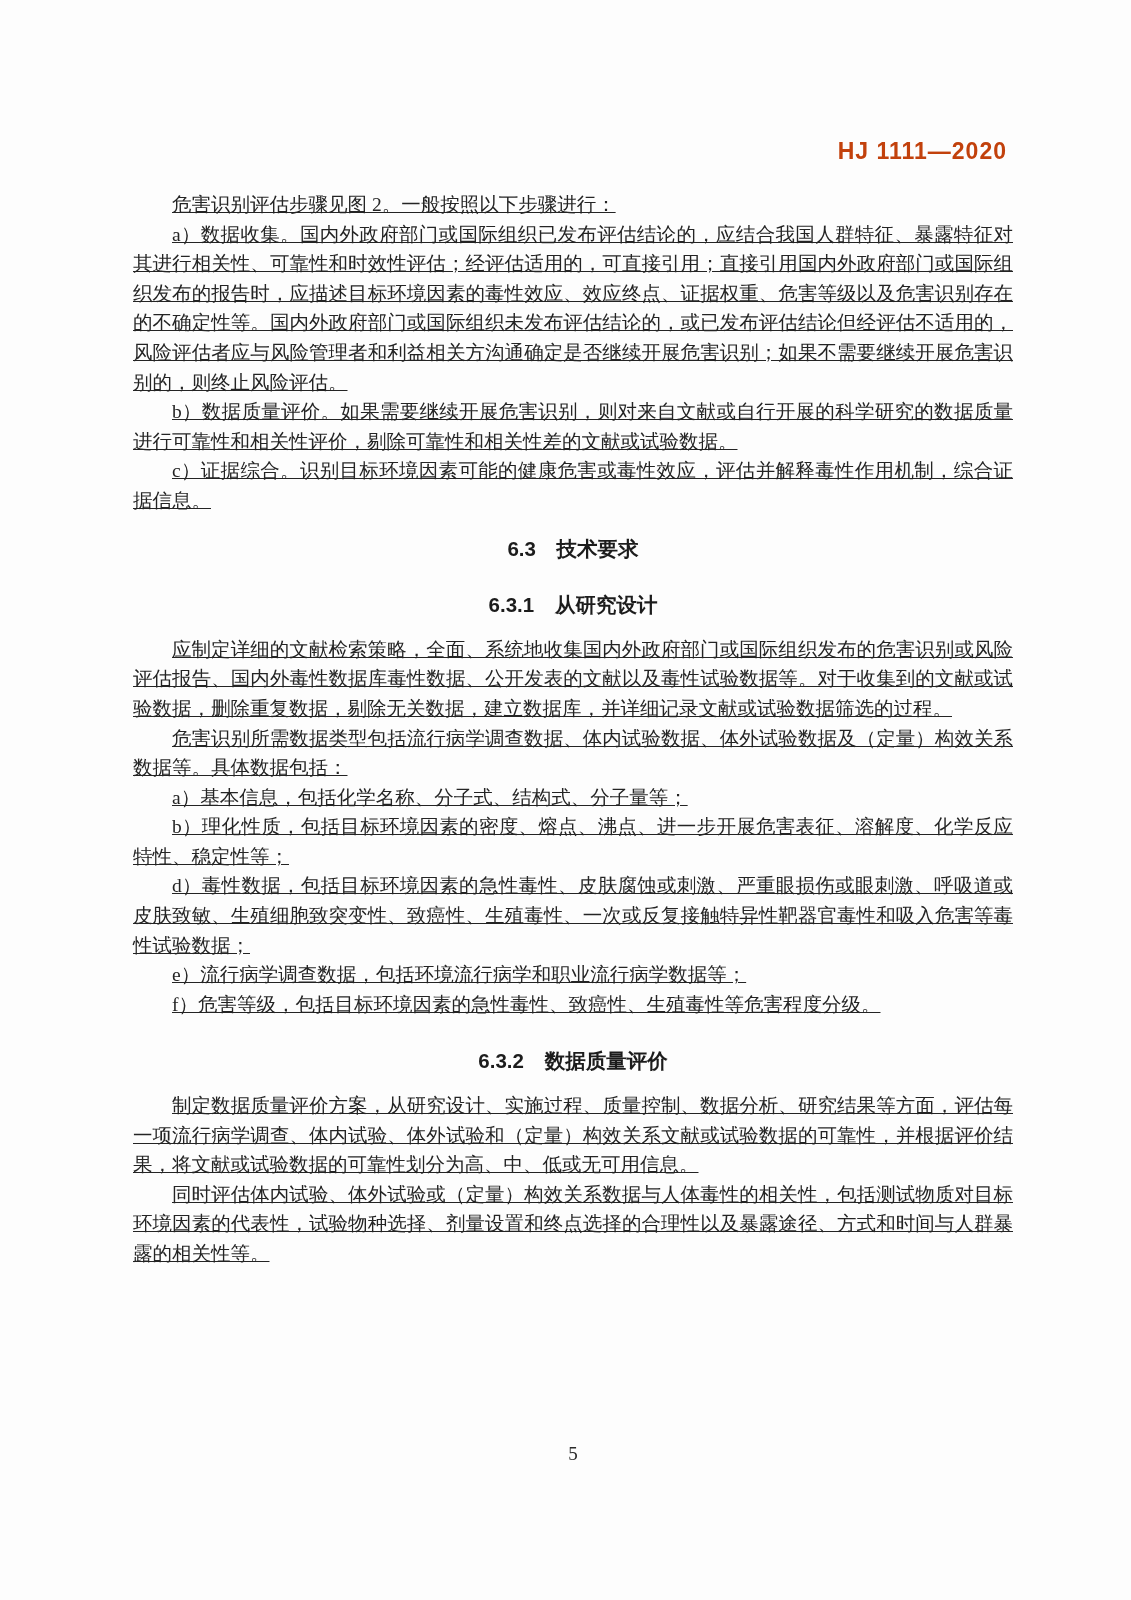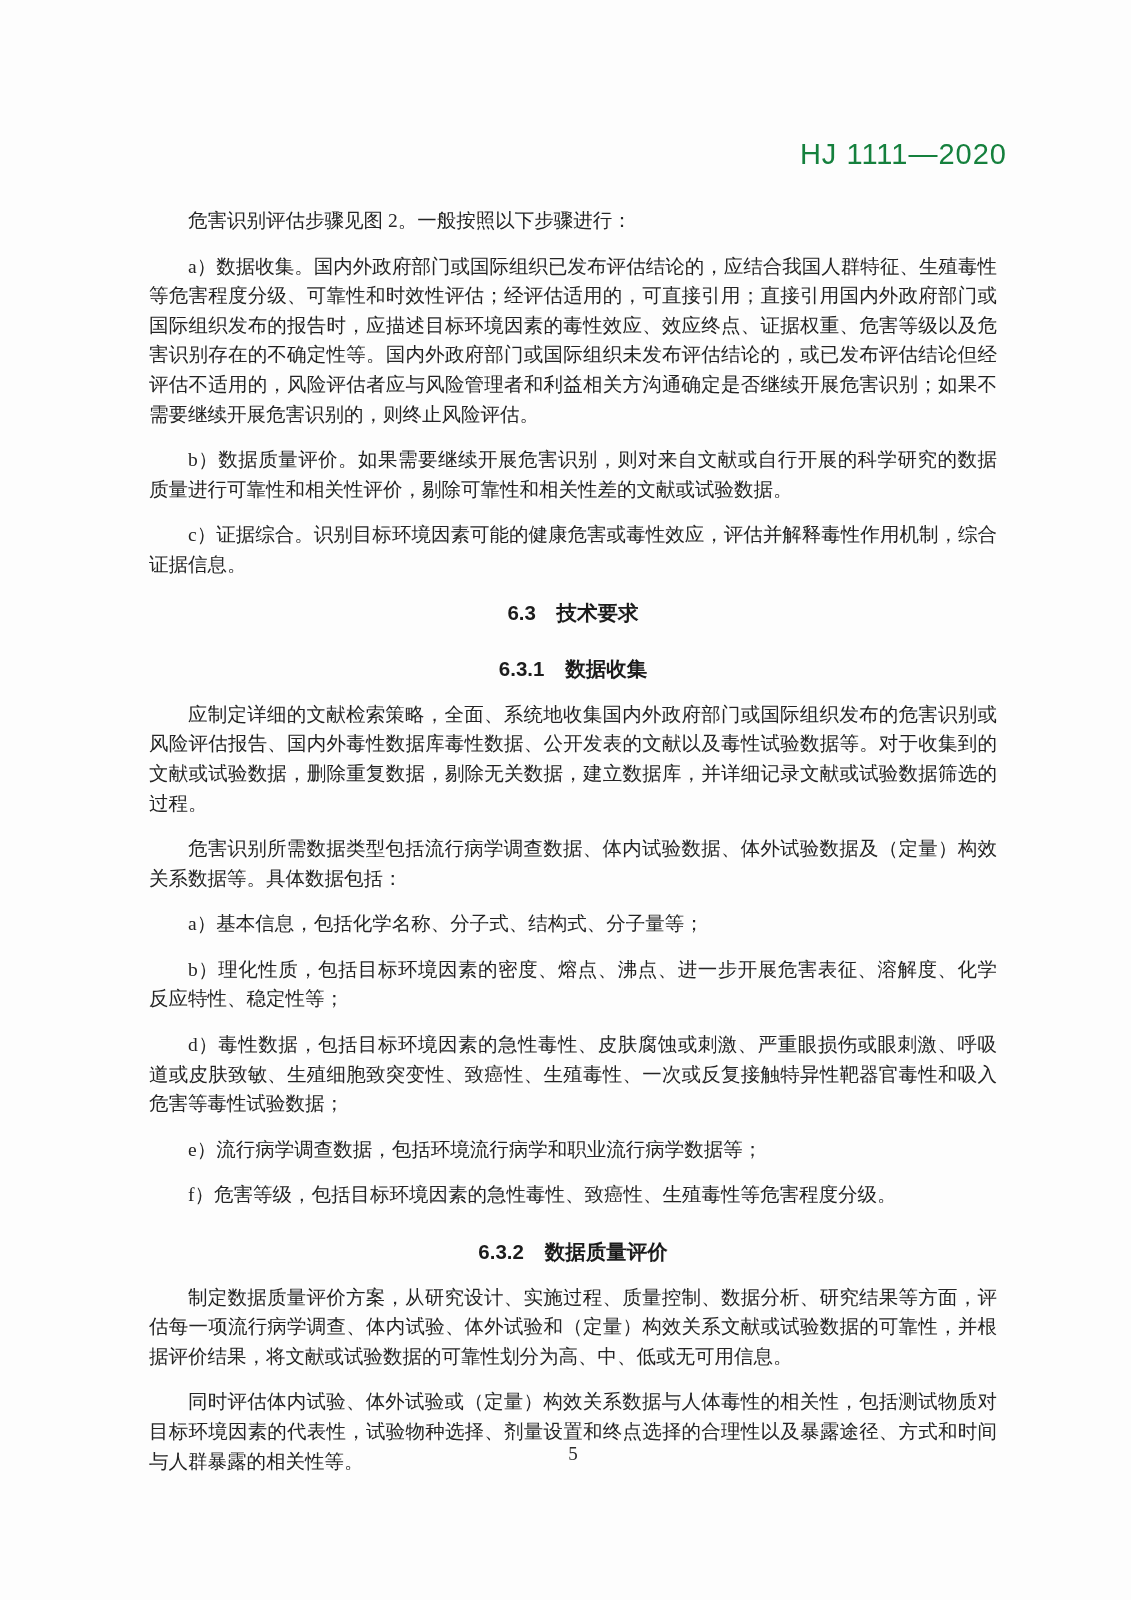--- a/index.html
+++ b/index.html
@@ -15,37 +15,39 @@
   }
   .page-header {
     position: absolute;
     top: 138px;
     left: 0;
     right: 124px;
     text-align: right;
   }
   .std-code {
     font-family: "Liberation Sans", "DejaVu Sans", sans-serif;
-    font-size: 29px;
+    font-size: 23px;
     letter-spacing: 1px;
-    color: #15803d;
+    color: #c2410c;
     white-space: nowrap;
+    font-weight: bold;
   }
   .content {
     position: absolute;
     top: 190px;
     left: 133px;
     width: 880px;
     font-size: 19.5px;
     line-height: 29.6px;
     text-align: justify;
   }
   .para {
-    margin: 16px;
+    margin: 0;
     text-indent: 2em;
+    text-decoration: underline;
   }
   .heading {
     font-family: "Liberation Sans", "DejaVu Sans", sans-serif;
     font-weight: bold;
     font-size: 20.5px;
     line-height: 29.6px;
     color: #1c1c1c;
     margin: 18px 0 15px 0;
     text-align: center;
     text-indent: 0;
@@ -70,35 +72,35 @@
 <div class="page">
 
   <header class="page-header">
     <span class="std-code">HJ 1111—2020</span>
   </header>
 
   <main class="content">
 
     <p class="para">危害识别评估步骤见图 2。一般按照以下步骤进行：</p>
 
-    <p class="para">a）数据收集。国内外政府部门或国际组织已发布评估结论的，应结合我国人群特征、生殖毒性等危害程度分级、可靠性和时效性评估；经评估适用的，可直接引用；直接引用国内外政府部门或国际组织发布的报告时，应描述目标环境因素的毒性效应、效应终点、证据权重、危害等级以及危害识别存在的不确定性等。国内外政府部门或国际组织未发布评估结论的，或已发布评估结论但经评估不适用的，风险评估者应与风险管理者和利益相关方沟通确定是否继续开展危害识别；如果不需要继续开展危害识别的，则终止风险评估。</p>
+    <p class="para">a）数据收集。国内外政府部门或国际组织已发布评估结论的，应结合我国人群特征、暴露特征对其进行相关性、可靠性和时效性评估；经评估适用的，可直接引用；直接引用国内外政府部门或国际组织发布的报告时，应描述目标环境因素的毒性效应、效应终点、证据权重、危害等级以及危害识别存在的不确定性等。国内外政府部门或国际组织未发布评估结论的，或已发布评估结论但经评估不适用的，风险评估者应与风险管理者和利益相关方沟通确定是否继续开展危害识别；如果不需要继续开展危害识别的，则终止风险评估。</p>
 
     <p class="para">b）数据质量评价。如果需要继续开展危害识别，则对来自文献或自行开展的科学研究的数据质量进行可靠性和相关性评价，剔除可靠性和相关性差的文献或试验数据。</p>
 
     <p class="para">c）证据综合。识别目标环境因素可能的健康危害或毒性效应，评估并解释毒性作用机制，综合证据信息。</p>
 
 
     <h2 class="heading">
       <span class="h-num">6.3</span>
       <span class="h-title">技术要求</span>
     </h2>
 
     <h3 class="heading heading-sub">
       <span class="h-num">6.3.1</span>
-      <span class="h-title">数据收集</span>
+      <span class="h-title">从研究设计</span>
     </h3>
 
     <p class="para">应制定详细的文献检索策略，全面、系统地收集国内外政府部门或国际组织发布的危害识别或风险评估报告、国内外毒性数据库毒性数据、公开发表的文献以及毒性试验数据等。对于收集到的文献或试验数据，删除重复数据，剔除无关数据，建立数据库，并详细记录文献或试验数据筛选的过程。</p>
 
     <p class="para">危害识别所需数据类型包括流行病学调查数据、体内试验数据、体外试验数据及（定量）构效关系数据等。具体数据包括：</p>
 
     <p class="para">a）基本信息，包括化学名称、分子式、结构式、分子量等；</p>
 
     <p class="para">b）理化性质，包括目标环境因素的密度、熔点、沸点、进一步开展危害表征、溶解度、化学反应特性、稳定性等；</p>
 

